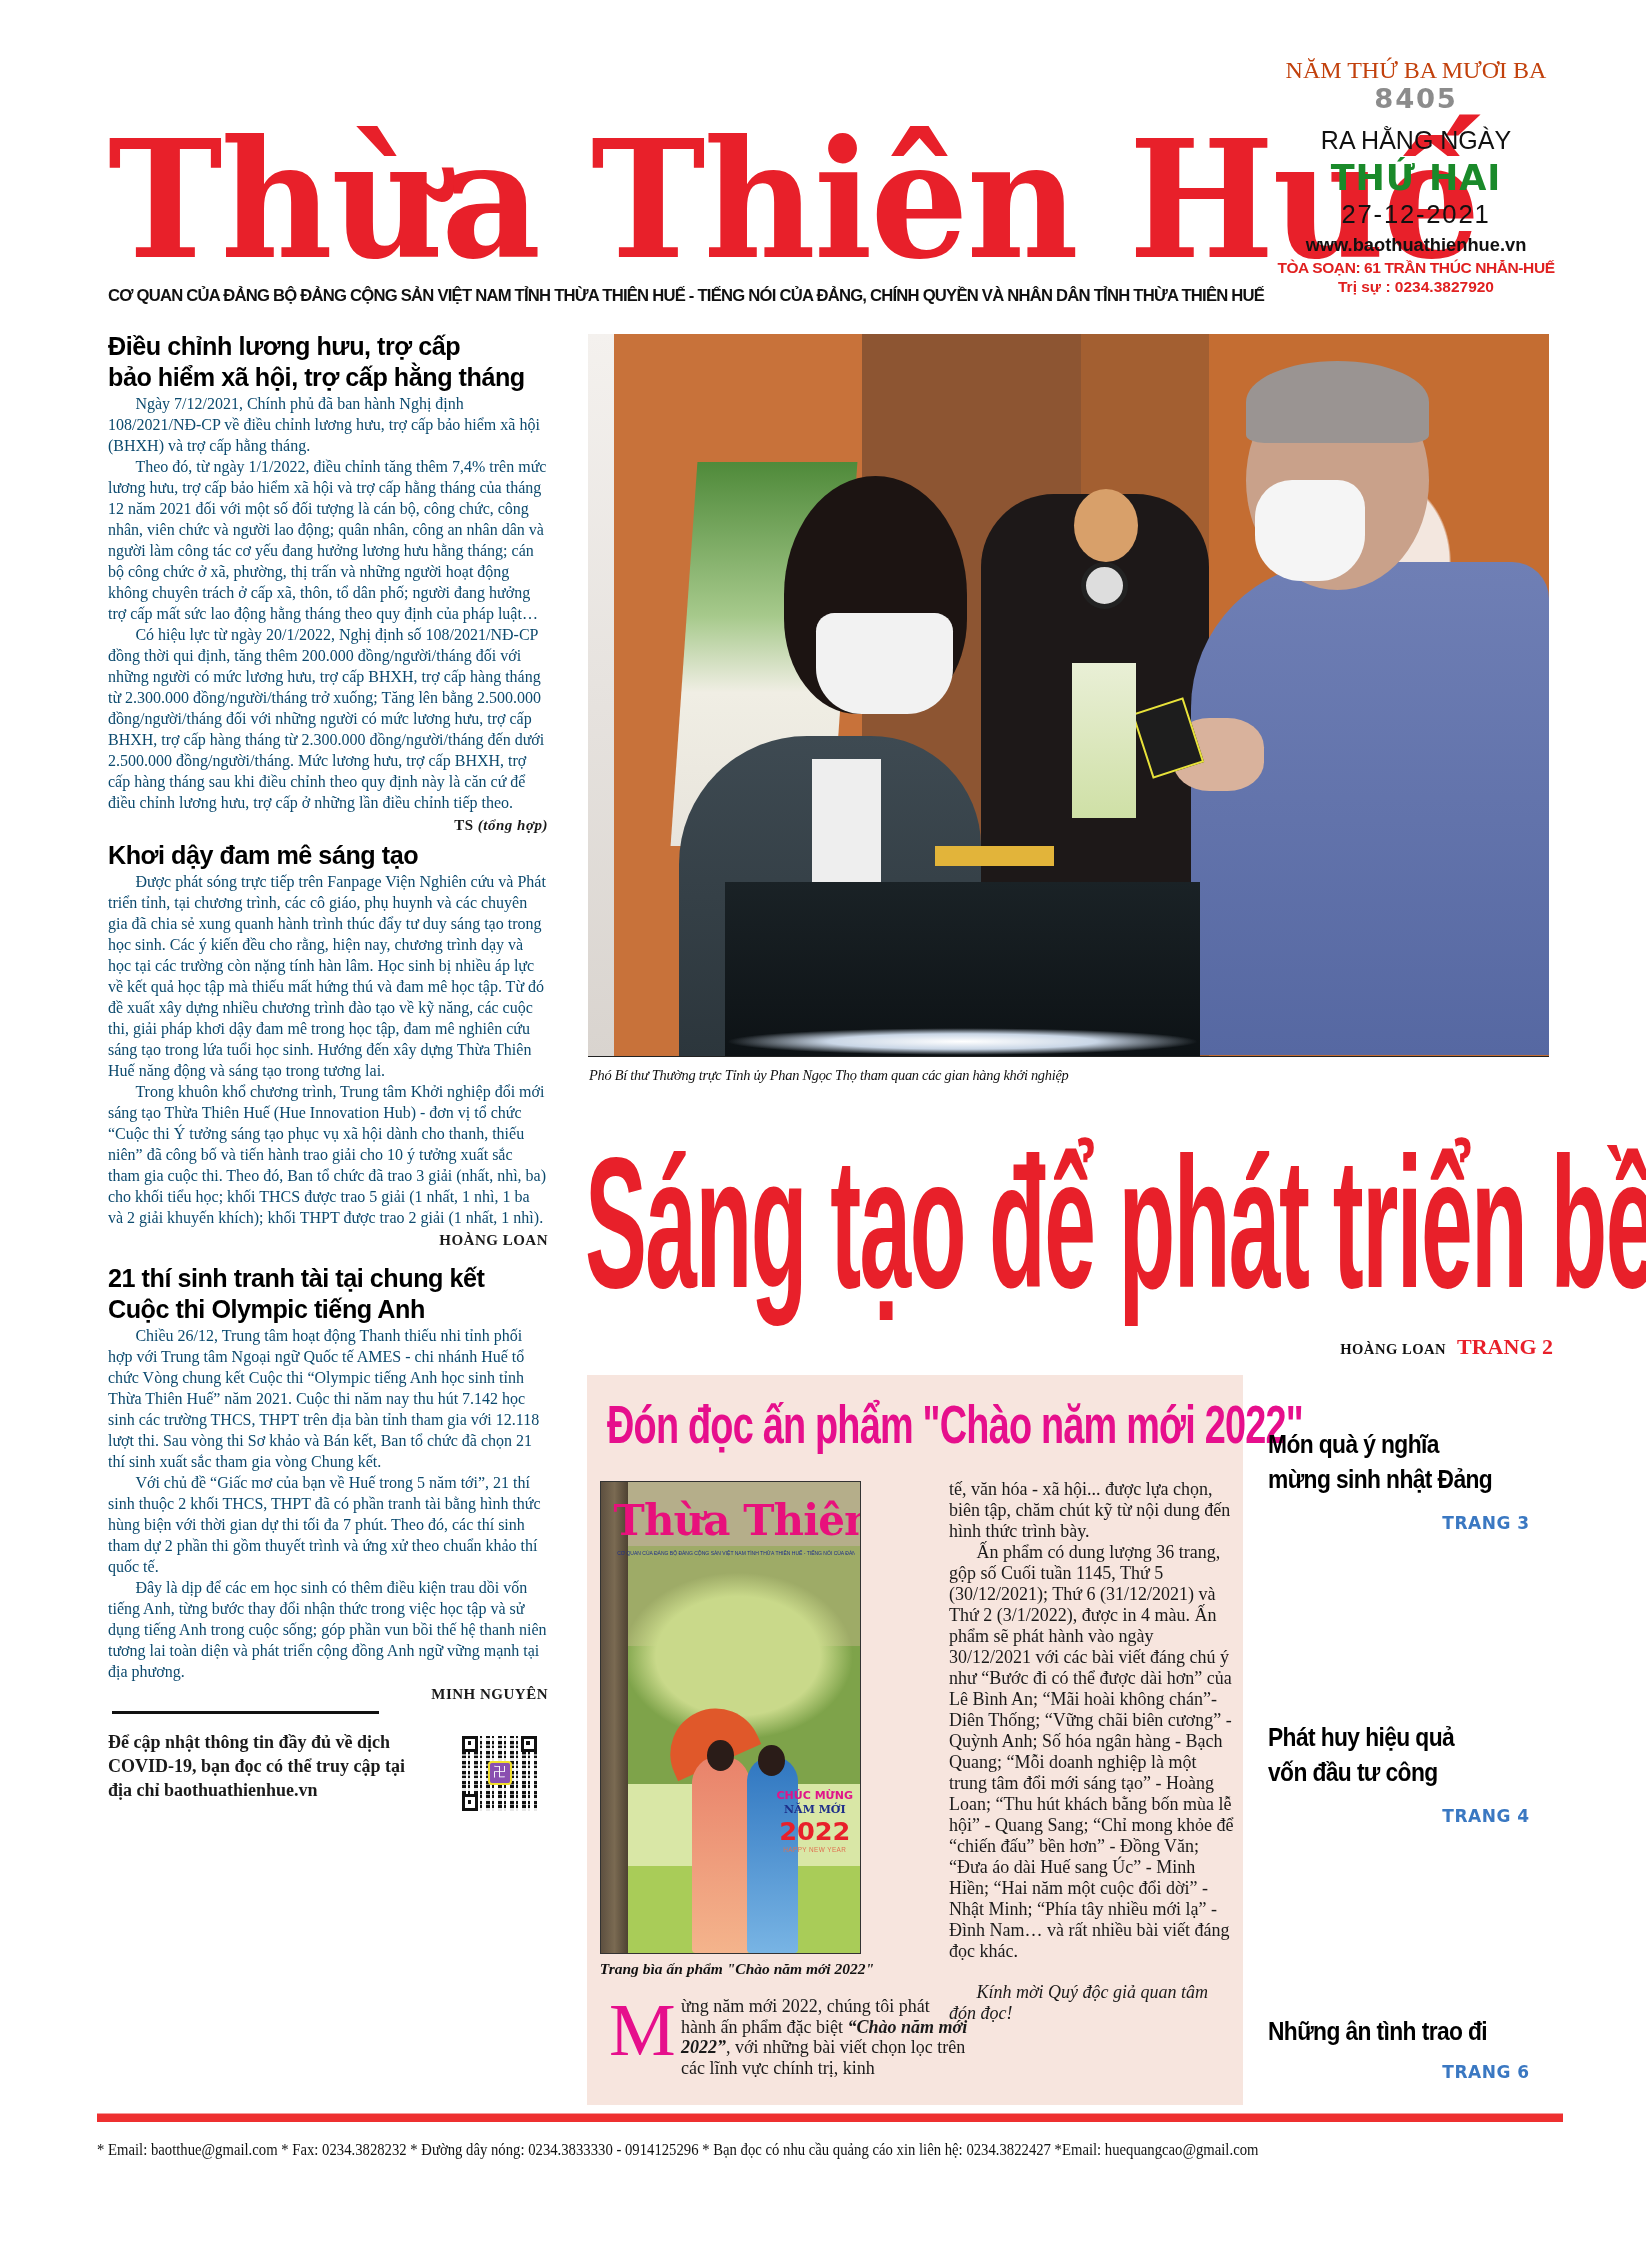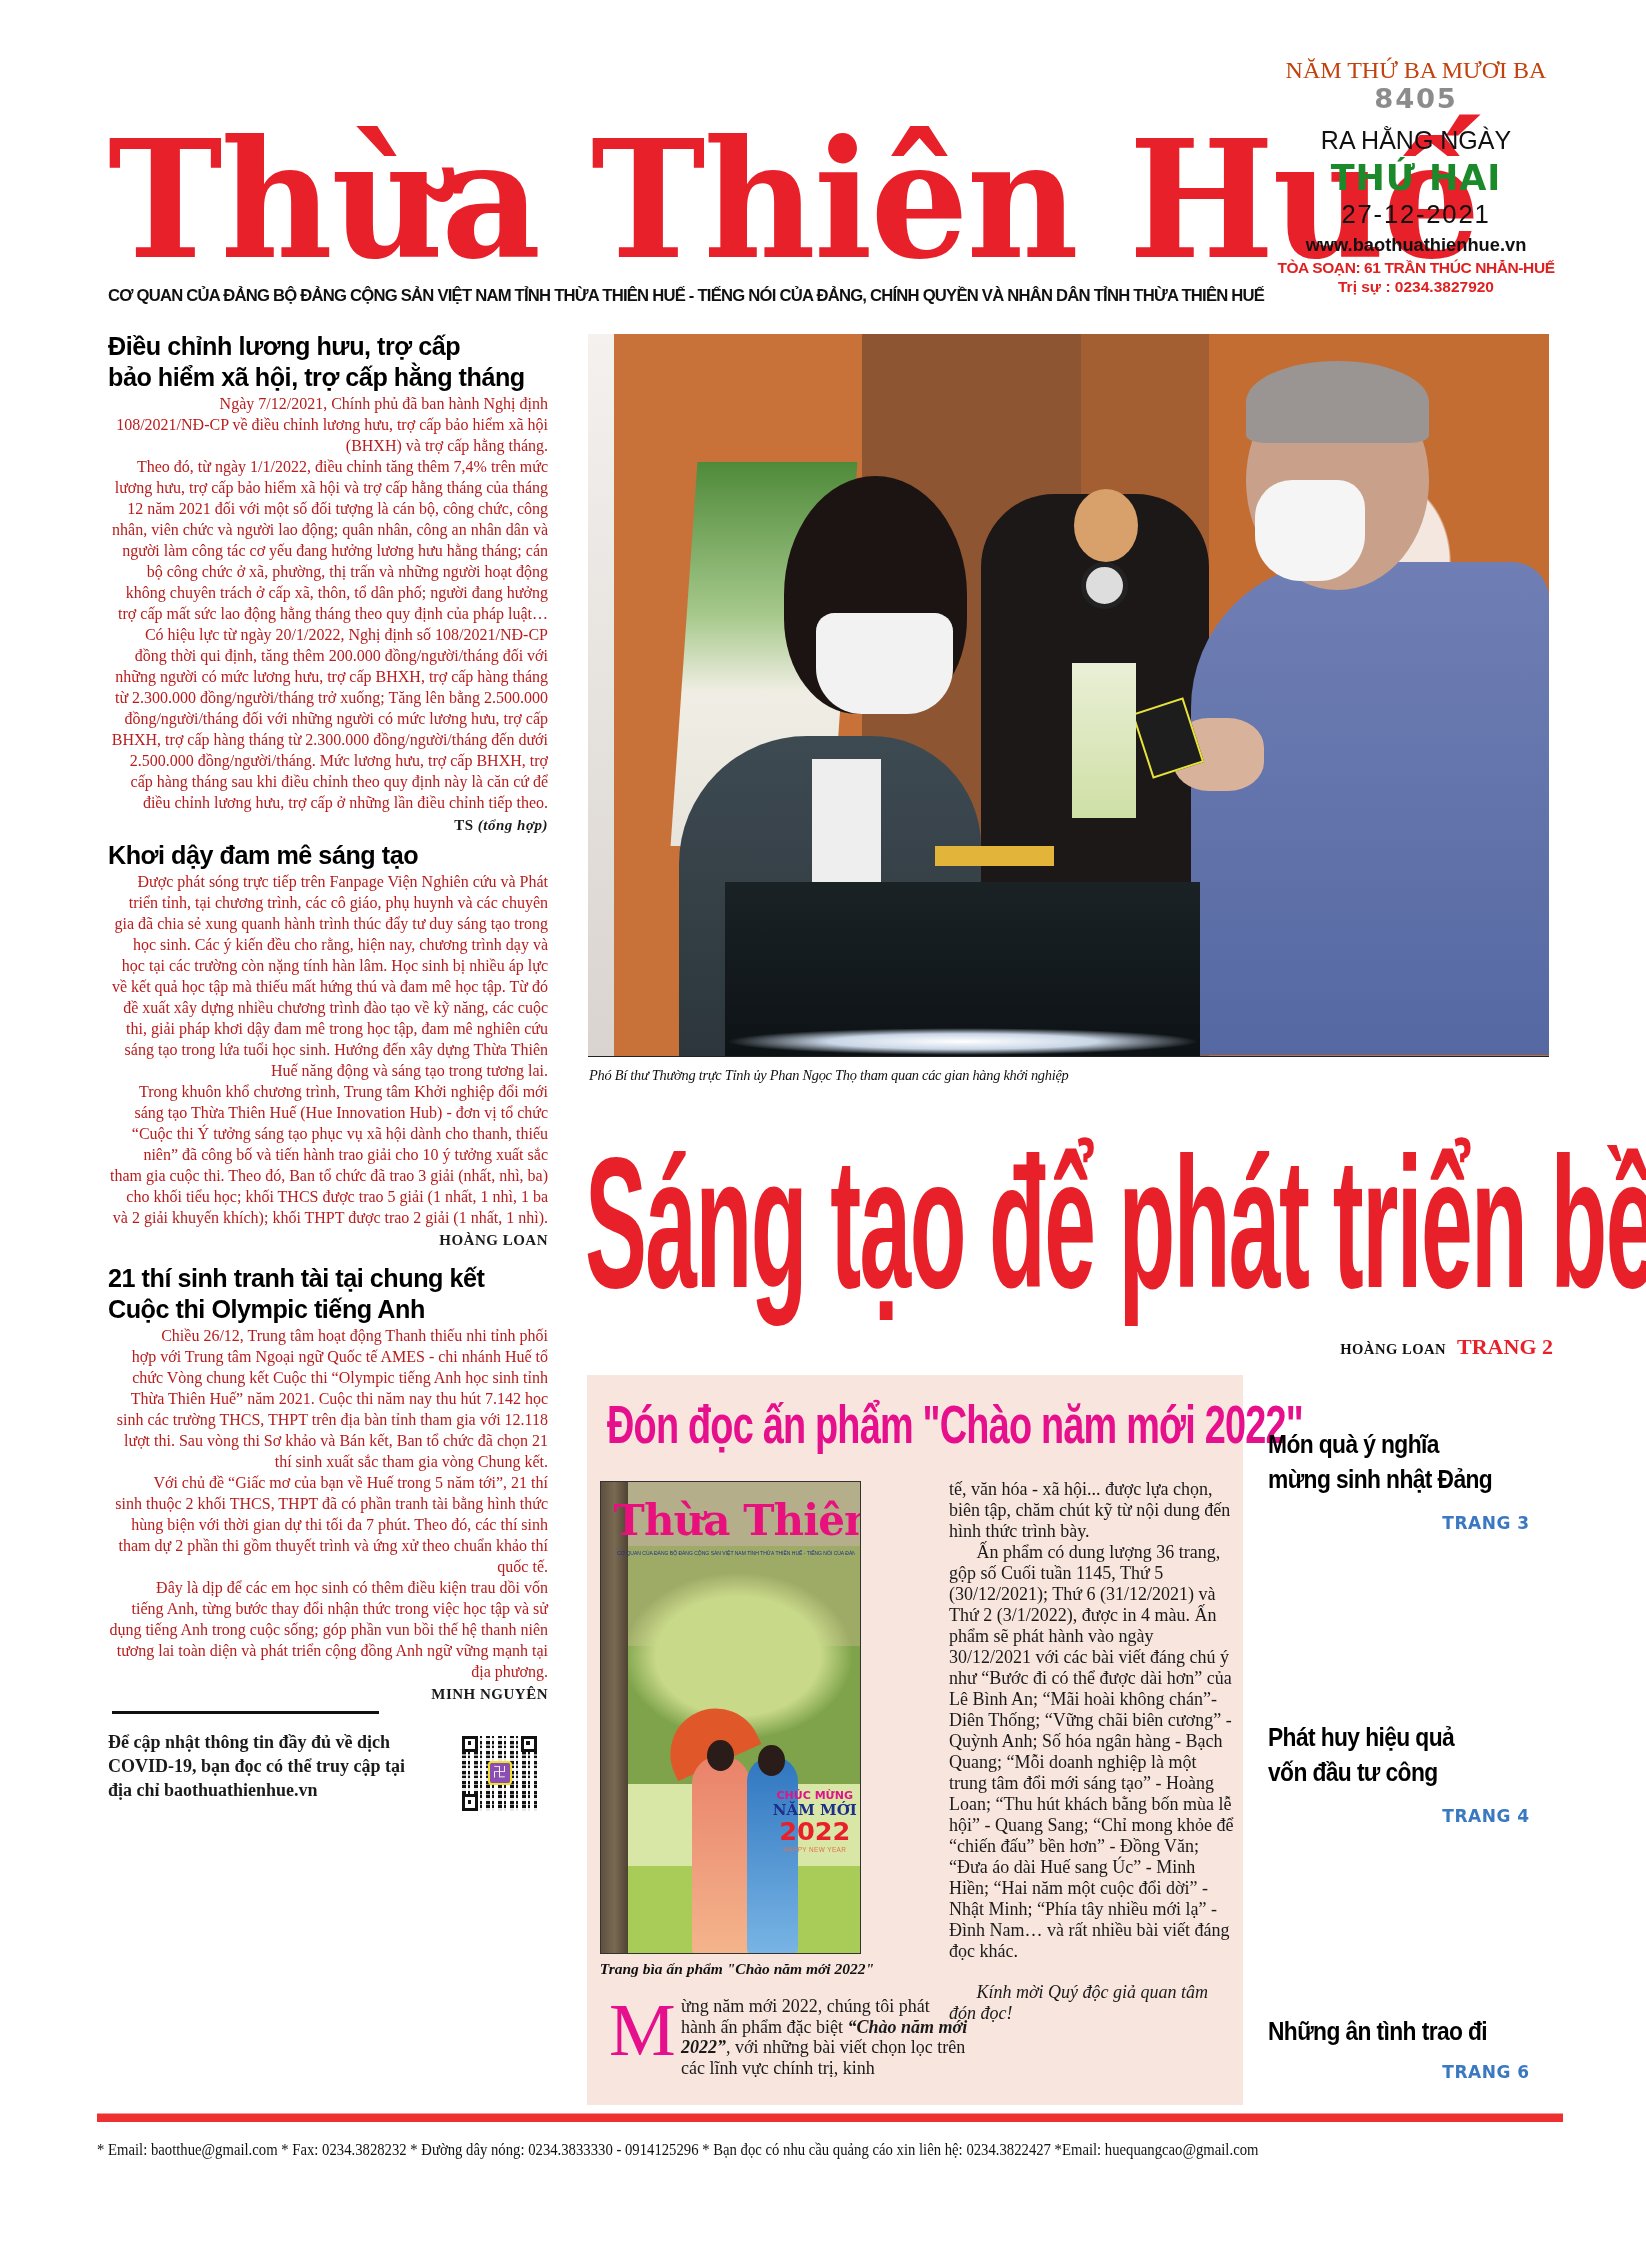--- a/index.html
+++ b/index.html
@@ -16,21 +16,21 @@
   .info-daily { font-family: "Liberation Sans", sans-serif; font-size: 25px; line-height: 35px; color: #111; margin-top: 9.1px; }
   .info-day { font-family: "DejaVu Sans", sans-serif; font-weight: bold; font-size: 35px; line-height: 40px; color: #1a8a2a; letter-spacing: 0.9px; }
   .info-date { font-family: "Liberation Sans", sans-serif; font-size: 25.6px; line-height: 33px; color: #111; letter-spacing: 1.8px; }
   .info-web { font-family: "Liberation Sans", sans-serif; font-weight: bold; font-size: 18.3px; line-height: 27.4px; color: #111; }
   .info-addr { font-family: "Liberation Sans", sans-serif; font-weight: bold; font-size: 15.5px; line-height: 20px; color: #e02020; letter-spacing: -0.4px; white-space: nowrap; }
   .info-phone { font-family: "Liberation Sans", sans-serif; font-weight: bold; font-size: 15.5px; line-height: 18.3px; color: #e02020; }
 
   
   .col-left { left: 108px; top: 331px; width: 440px; }
   .headline { font-family: "Liberation Sans", sans-serif; font-weight: bold; color: #000; font-size: 26.5px; line-height: 31px; letter-spacing: -0.5px; margin: 0; transform: scaleX(0.95); transform-origin: left; white-space: nowrap; }
-  .body { font-family: "Liberation Serif", serif; font-size: 16px; line-height: 21px; text-align: right; margin: 0; color: #b91c1c; }
+  .body { font-family: "Liberation Serif", serif; font-size: 16px; line-height: 21px; text-align: left; margin: 0; color: #0c4a6e; }
   .body p { margin: 0; text-indent: 27.4px; }
   .byline { text-align: right; font-family: "Liberation Serif", serif; font-weight: bold; font-size: 15px; line-height: 20px; letter-spacing: 0.5px; margin: 1.8px 0 5.5px 0; }
   .byline i { font-weight: bold; }
   .sep-line { width: 267px; height: 2.7px; background: #111; margin: 7.3px 0 16.4px 3.7px; }
   .covid-note { display: flex; justify-content: space-between; align-items: flex-start; gap: 32px; }
   .covid-text { font-family: "Liberation Serif", serif; font-weight: bold; font-size: 18px; line-height: 24px; width: 311px; }
   .qr { width: 75px; height: 75px; margin-top: 5.5px; margin-right: 11px; position: relative; background:
       repeating-linear-gradient(90deg, #111 0 3.7px, #fff 3.7px 6.4px, #111 6.4px 8.2px, #fff 8.2px 12px),
       #fff; }
   .qr::before { content: ""; position: absolute; inset: 0; background: repeating-linear-gradient(0deg, rgba(255,255,255,0.9) 0 2.7px, transparent 2.7px 5.5px, rgba(255,255,255,0.6) 5.5px 7.3px, transparent 7.3px 10px); }
@@ -58,21 +58,21 @@
   .promo { left: 587px; top: 1375px; width: 656px; height: 730px; background: #f7e5de; }
   .promo-title { position: absolute; left: 20px; top: 16.4px; font-family: "Liberation Sans", sans-serif; font-weight: bold; font-size: 44px; line-height: 55px; color: #e60f8c; white-space: nowrap; transform: scale(0.86, 1.22); transform-origin: left top; letter-spacing: -0.9px; }
   .cover { position: absolute; left: 12.8px; top: 106px; width: 259px; height: 471px; border: 1.8px solid #333; overflow: hidden;
     background:
       radial-gradient(ellipse 164px 119px at 137px 174px, #c9d98a 0 50%, transparent 70%),
       linear-gradient(180deg, #b5ae8a 0 64px, #9eab67 64px 164px, #7ea34a 164px 302px, #d9e7a6 302px 384px, #a9cc58 384px 471px); }
   .cover-title { position: absolute; left: 12.8px; top: 12.8px; font-family: "DejaVu Serif", serif; font-weight: bold; font-size: 42px; line-height: 51px; color: #e8107c; white-space: nowrap; letter-spacing: -0.9px; }
   .cover-sub { position: absolute; left: 16.4px; top: 68px; font-family: "Liberation Sans", sans-serif; font-size: 5px; color: #1e2f8a; white-space: nowrap; width: 238px; overflow: hidden; }
   .cover-greet { position: absolute; left: 172px; top: 307px; text-align: center; width: 84px; }
   .cover-greet .g1 { font-family: "DejaVu Sans", sans-serif; font-weight: bold; font-size: 11px; color: #e0148a; }
-  .cover-greet .g2 { font-family: "DejaVu Serif", serif; font-weight: bold; font-size: 15px; color: #1e2f8a; line-height: 16.4px; }
+  .cover-greet .g2 { font-family: "DejaVu Serif", serif; font-weight: bold; font-size: 11px; color: #1e2f8a; line-height: 16.4px; }
   .cover-greet .g3 { font-family: "DejaVu Sans", sans-serif; font-weight: bold; font-size: 25.6px; color: #e8202a; line-height: 27.4px; }
   .cover-greet .g4 { font-family: "Liberation Sans", sans-serif; font-size: 6.4px; color: #e07050; letter-spacing: 0.4px; }
   .cover .tree { position: absolute; left: 0; top: 0; width: 27.4px; height: 471px; background: linear-gradient(90deg, #5e5040, #7a6a52, #4e4232); }
   .cover .girl1 { position: absolute; left: 91px; top: 274px; width: 58px; height: 197px; background: linear-gradient(180deg, #e9826a, #f4b48c); border-radius: 27.4px 27.4px 3.7px 3.7px; }
   .cover .girl2 { position: absolute; left: 146px; top: 274px; width: 51px; height: 197px; background: linear-gradient(180deg, #2f76c0, #78b4e4); border-radius: 25.6px 25.6px 3.7px 3.7px; }
   .cover .umbrella { position: absolute; left: 62px; top: 228px; width: 91px; height: 55px; background: #e0582a; border-radius: 91px 91px 0 0; transform: rotate(-24deg); }
   .cover .head1 { position: absolute; left: 106px; top: 258px; width: 27.4px; height: 31px; background: #2a1c18; border-radius: 50%; }
   .cover .head2 { position: absolute; left: 157px; top: 263px; width: 27.4px; height: 31px; background: #2a1c18; border-radius: 50%; }
   .cover-caption { position: absolute; left: 12.8px; top: 585px; font-family: "Liberation Serif", serif; font-style: italic; font-weight: bold; font-size: 15.5px; color: #111; white-space: nowrap; }
   .promo-lede { position: absolute; left: 12.8px; top: 621px; width: 369px; font-family: "Liberation Serif", serif; font-size: 18px; line-height: 20.7px; color: #1a1a1a; }

